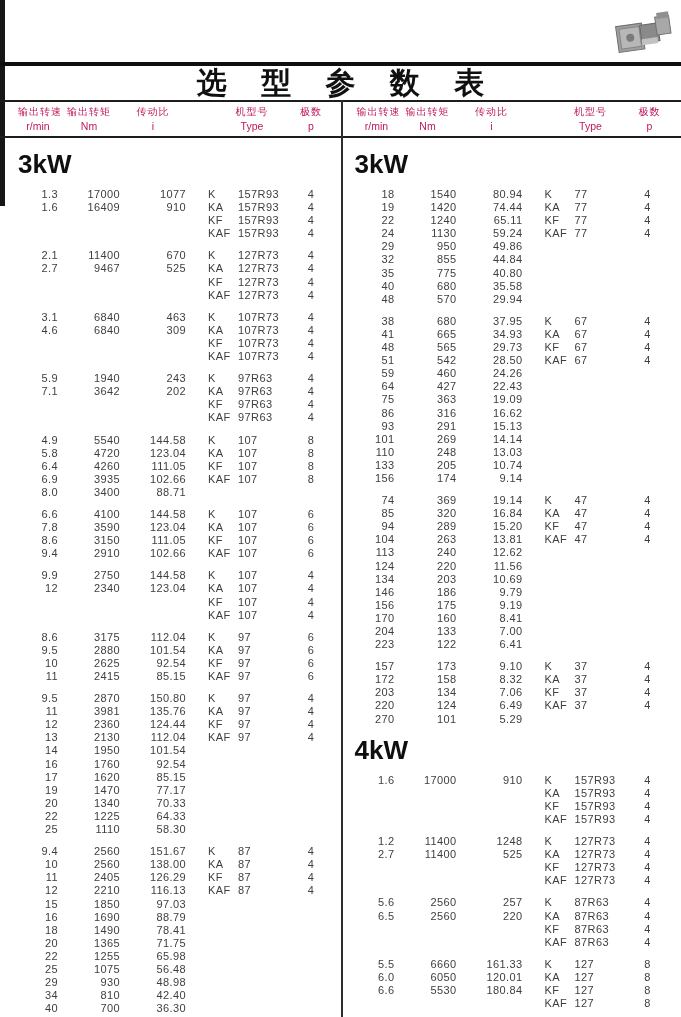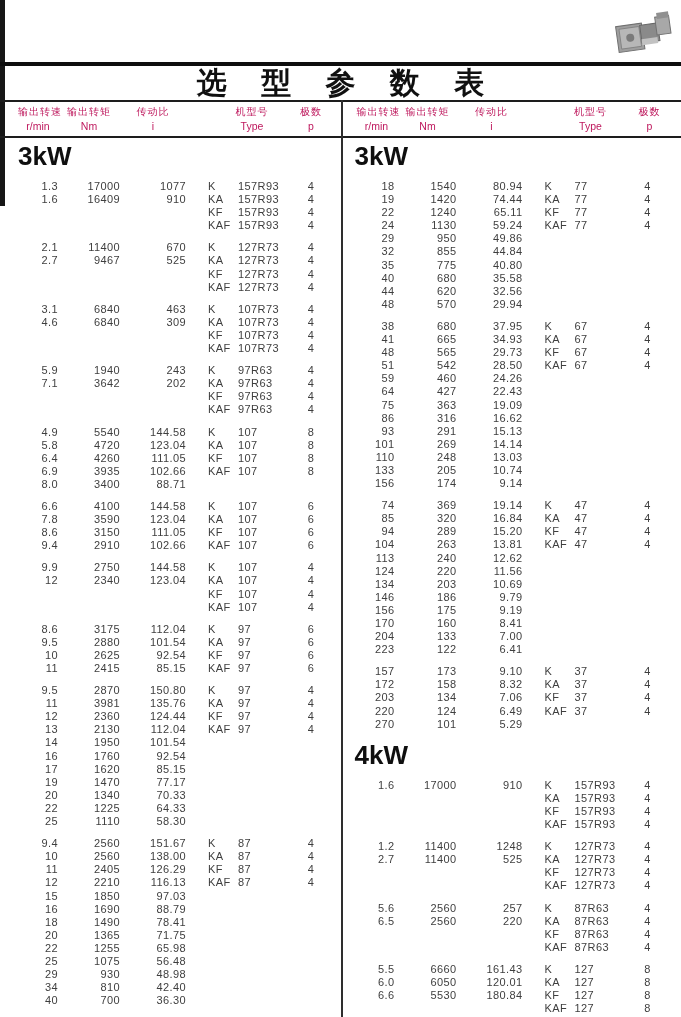--- a/index.html
+++ b/index.html
@@ -30,21 +30,21 @@
   .hc .unit { display:block; font-size:10.5px; line-height:14px; }
   .hc1 { width:40px; } .hc2 { width:62px; } .hc3 { width:66px; }
   .hc4 { width:88px; margin-left:22px; } .hc5 { width:30px; }
 
   .table-body { position:absolute; top:140px; left:0; width:681px; display:flex; }
   .half { width:341px; box-sizing:border-box; padding-left:18px; }
   .half.right { padding-left:14px; }
 
   .kw-heading {
     font-size:26px; font-weight:bold; color:#0f0f0f;
-    line-height:30px; margin:1px 0 9px 0;
+    line-height:30px; margin:9px 0 9px 0;
   }
   .group { margin-bottom:9px; }
   .row { display:flex; height:13.1px; line-height:13.1px; font-size:11px; color:#3e3e3e; letter-spacing:0.4px; white-space:nowrap; }
   .cs { width:40px; text-align:right; }
   .ct { width:62px; text-align:right; }
   .cr { width:66px; text-align:right; }
   .cty { width:88px; margin-left:22px; display:flex; }
   .tp { width:30px; text-align:left; }
   .tm { text-align:left; }
   .cp { width:30px; text-align:center; }
@@ -793,30 +793,20 @@
             <span class="cs">40</span>
             <span class="ct">680</span>
             <span class="cr">35.58</span>
             <span class="cty">
               <span class="tp"></span>
               <span class="tm"></span>
             </span>
             <span class="cp"></span>
           </div>
           <div class="row">
-            <span class="cs">44</span>
-            <span class="ct">620</span>
-            <span class="cr">32.56</span>
-            <span class="cty">
-              <span class="tp"></span>
-              <span class="tm"></span>
-            </span>
-            <span class="cp"></span>
-          </div>
-          <div class="row">
             <span class="cs">48</span>
             <span class="ct">570</span>
             <span class="cr">29.94</span>
             <span class="cty">
               <span class="tp"></span>
               <span class="tm"></span>
             </span>
             <span class="cp"></span>
           </div>
         </div>
@@ -1250,21 +1240,21 @@
               <span class="tp">KAF</span>
               <span class="tm">87R63</span>
             </span>
             <span class="cp">4</span>
           </div>
         </div>
         <div class="group">
           <div class="row">
             <span class="cs">5.5</span>
             <span class="ct">6660</span>
-            <span class="cr">161.43</span>
+            <span class="cr">161.33</span>
             <span class="cty">
               <span class="tp">K</span>
               <span class="tm">127</span>
             </span>
             <span class="cp">8</span>
           </div>
           <div class="row">
             <span class="cs">6.0</span>
             <span class="ct">6050</span>
             <span class="cr">120.01</span>

